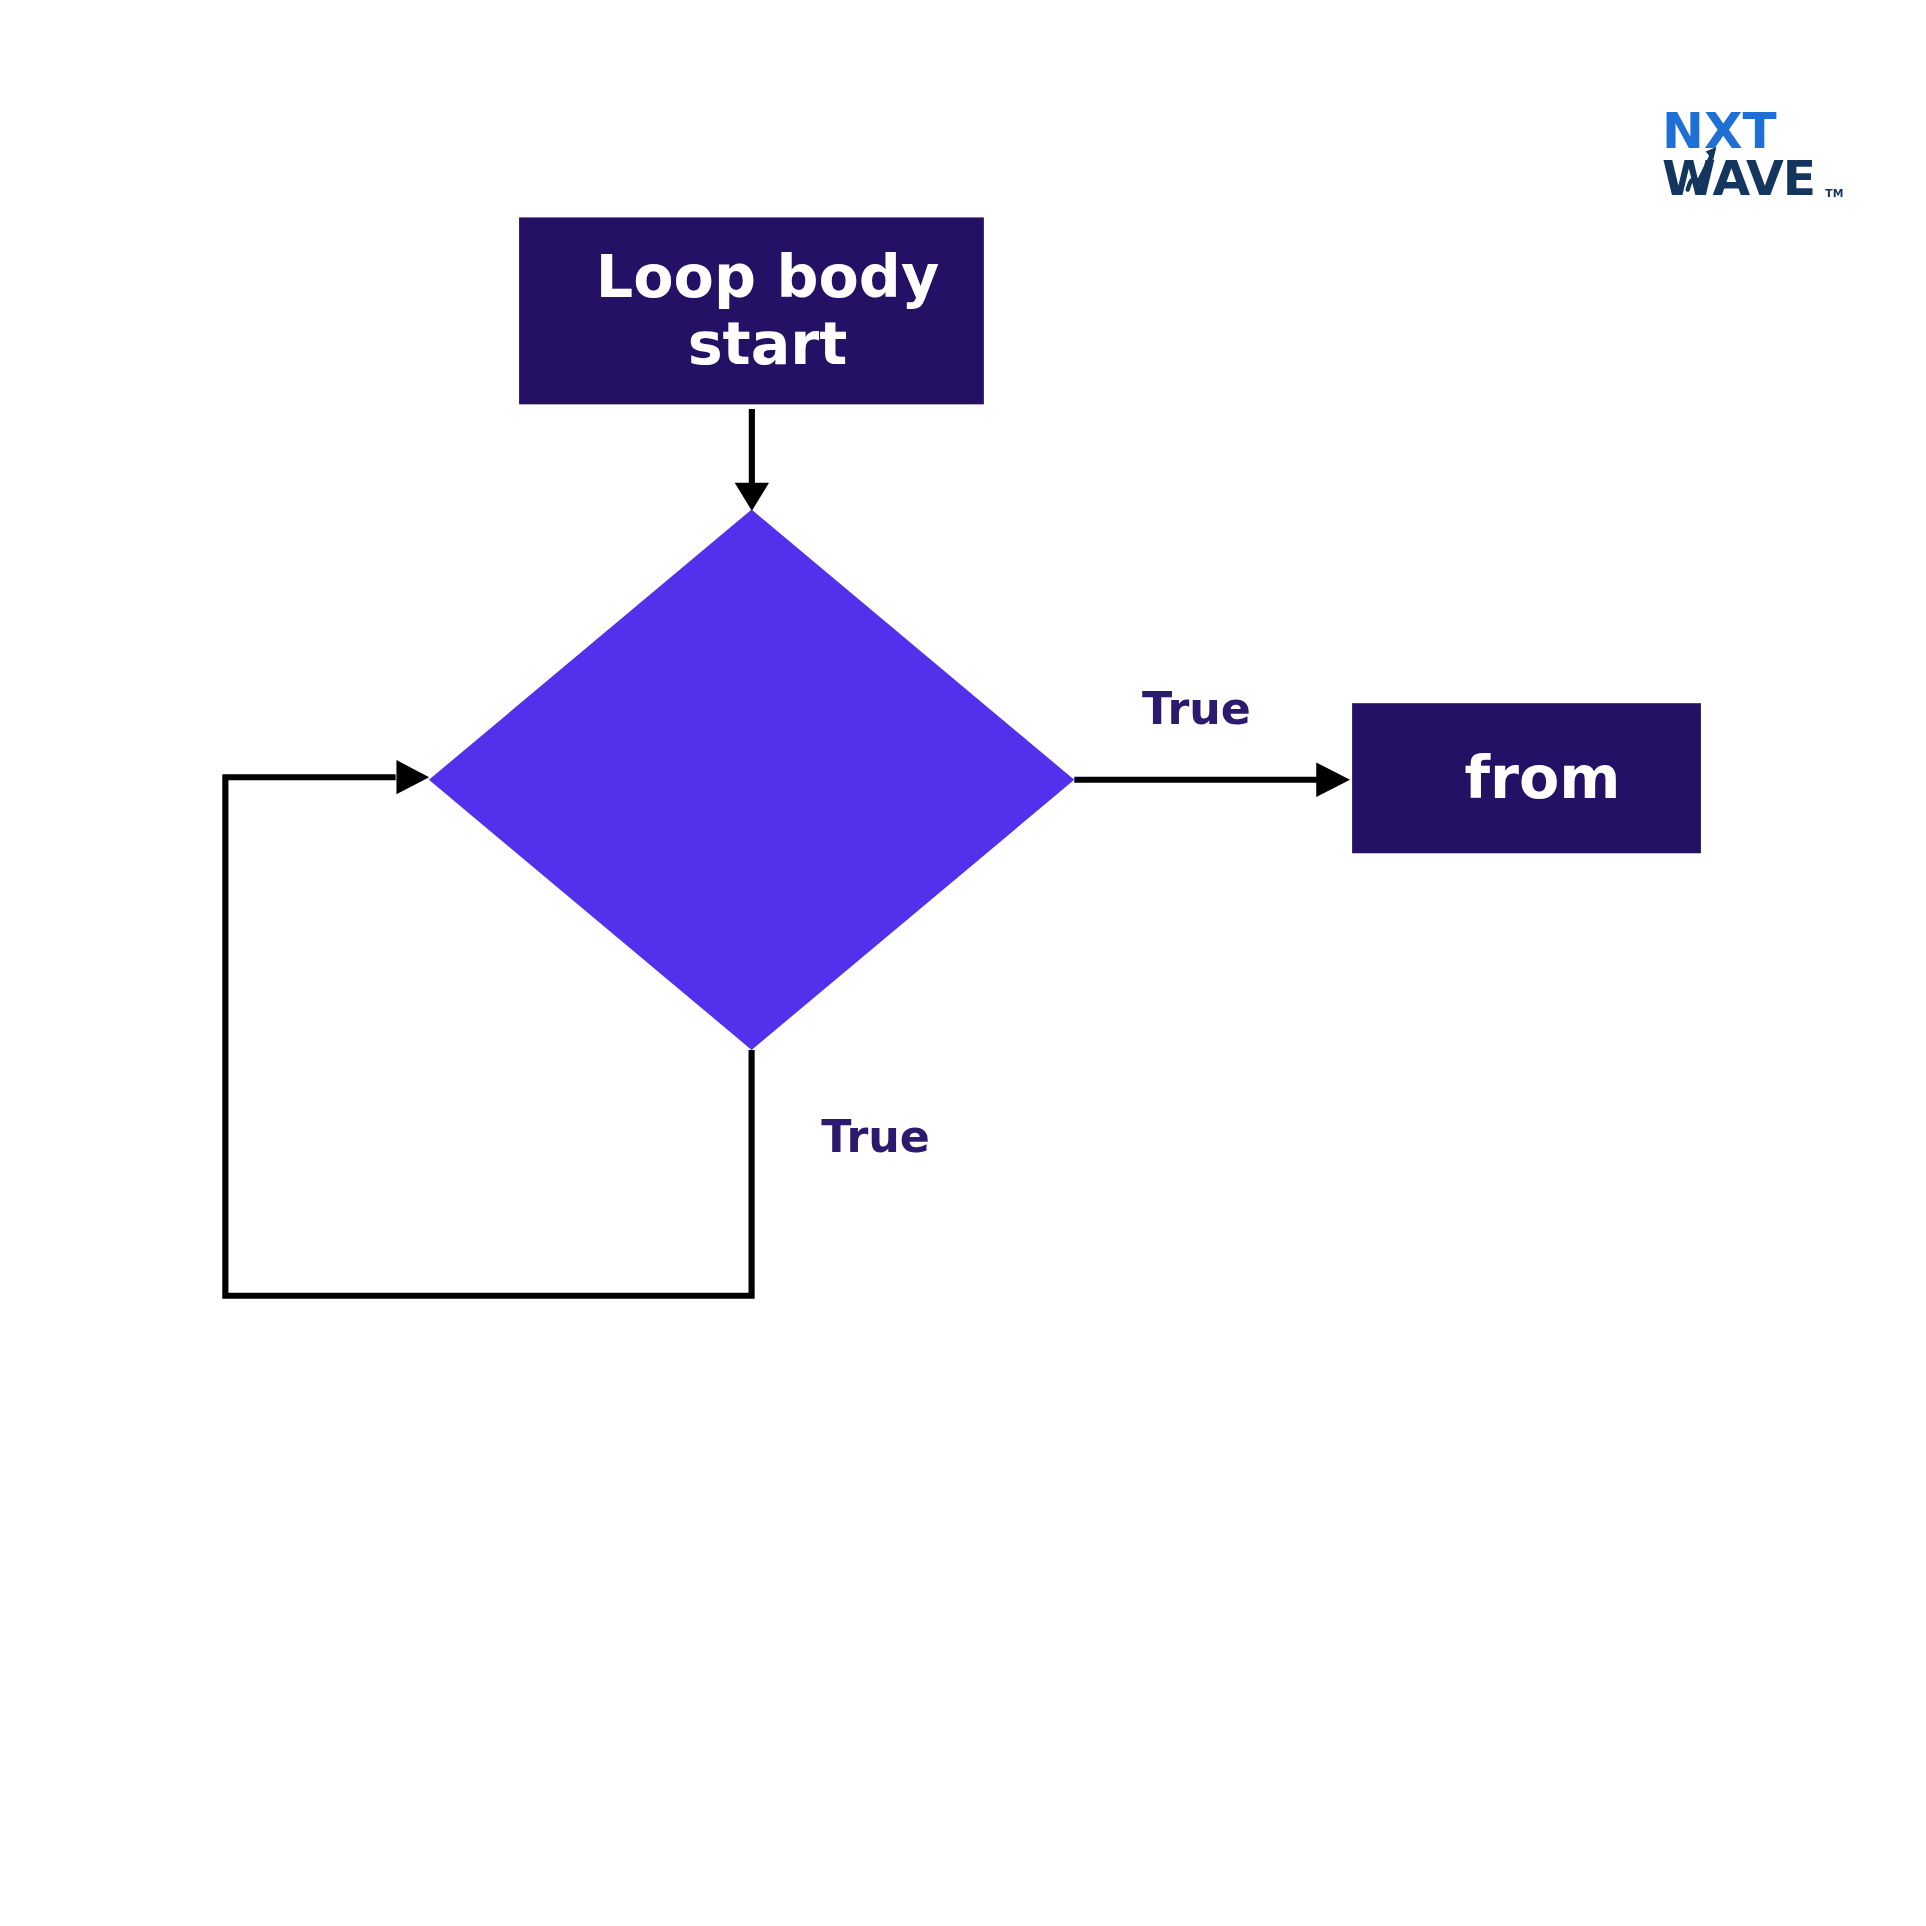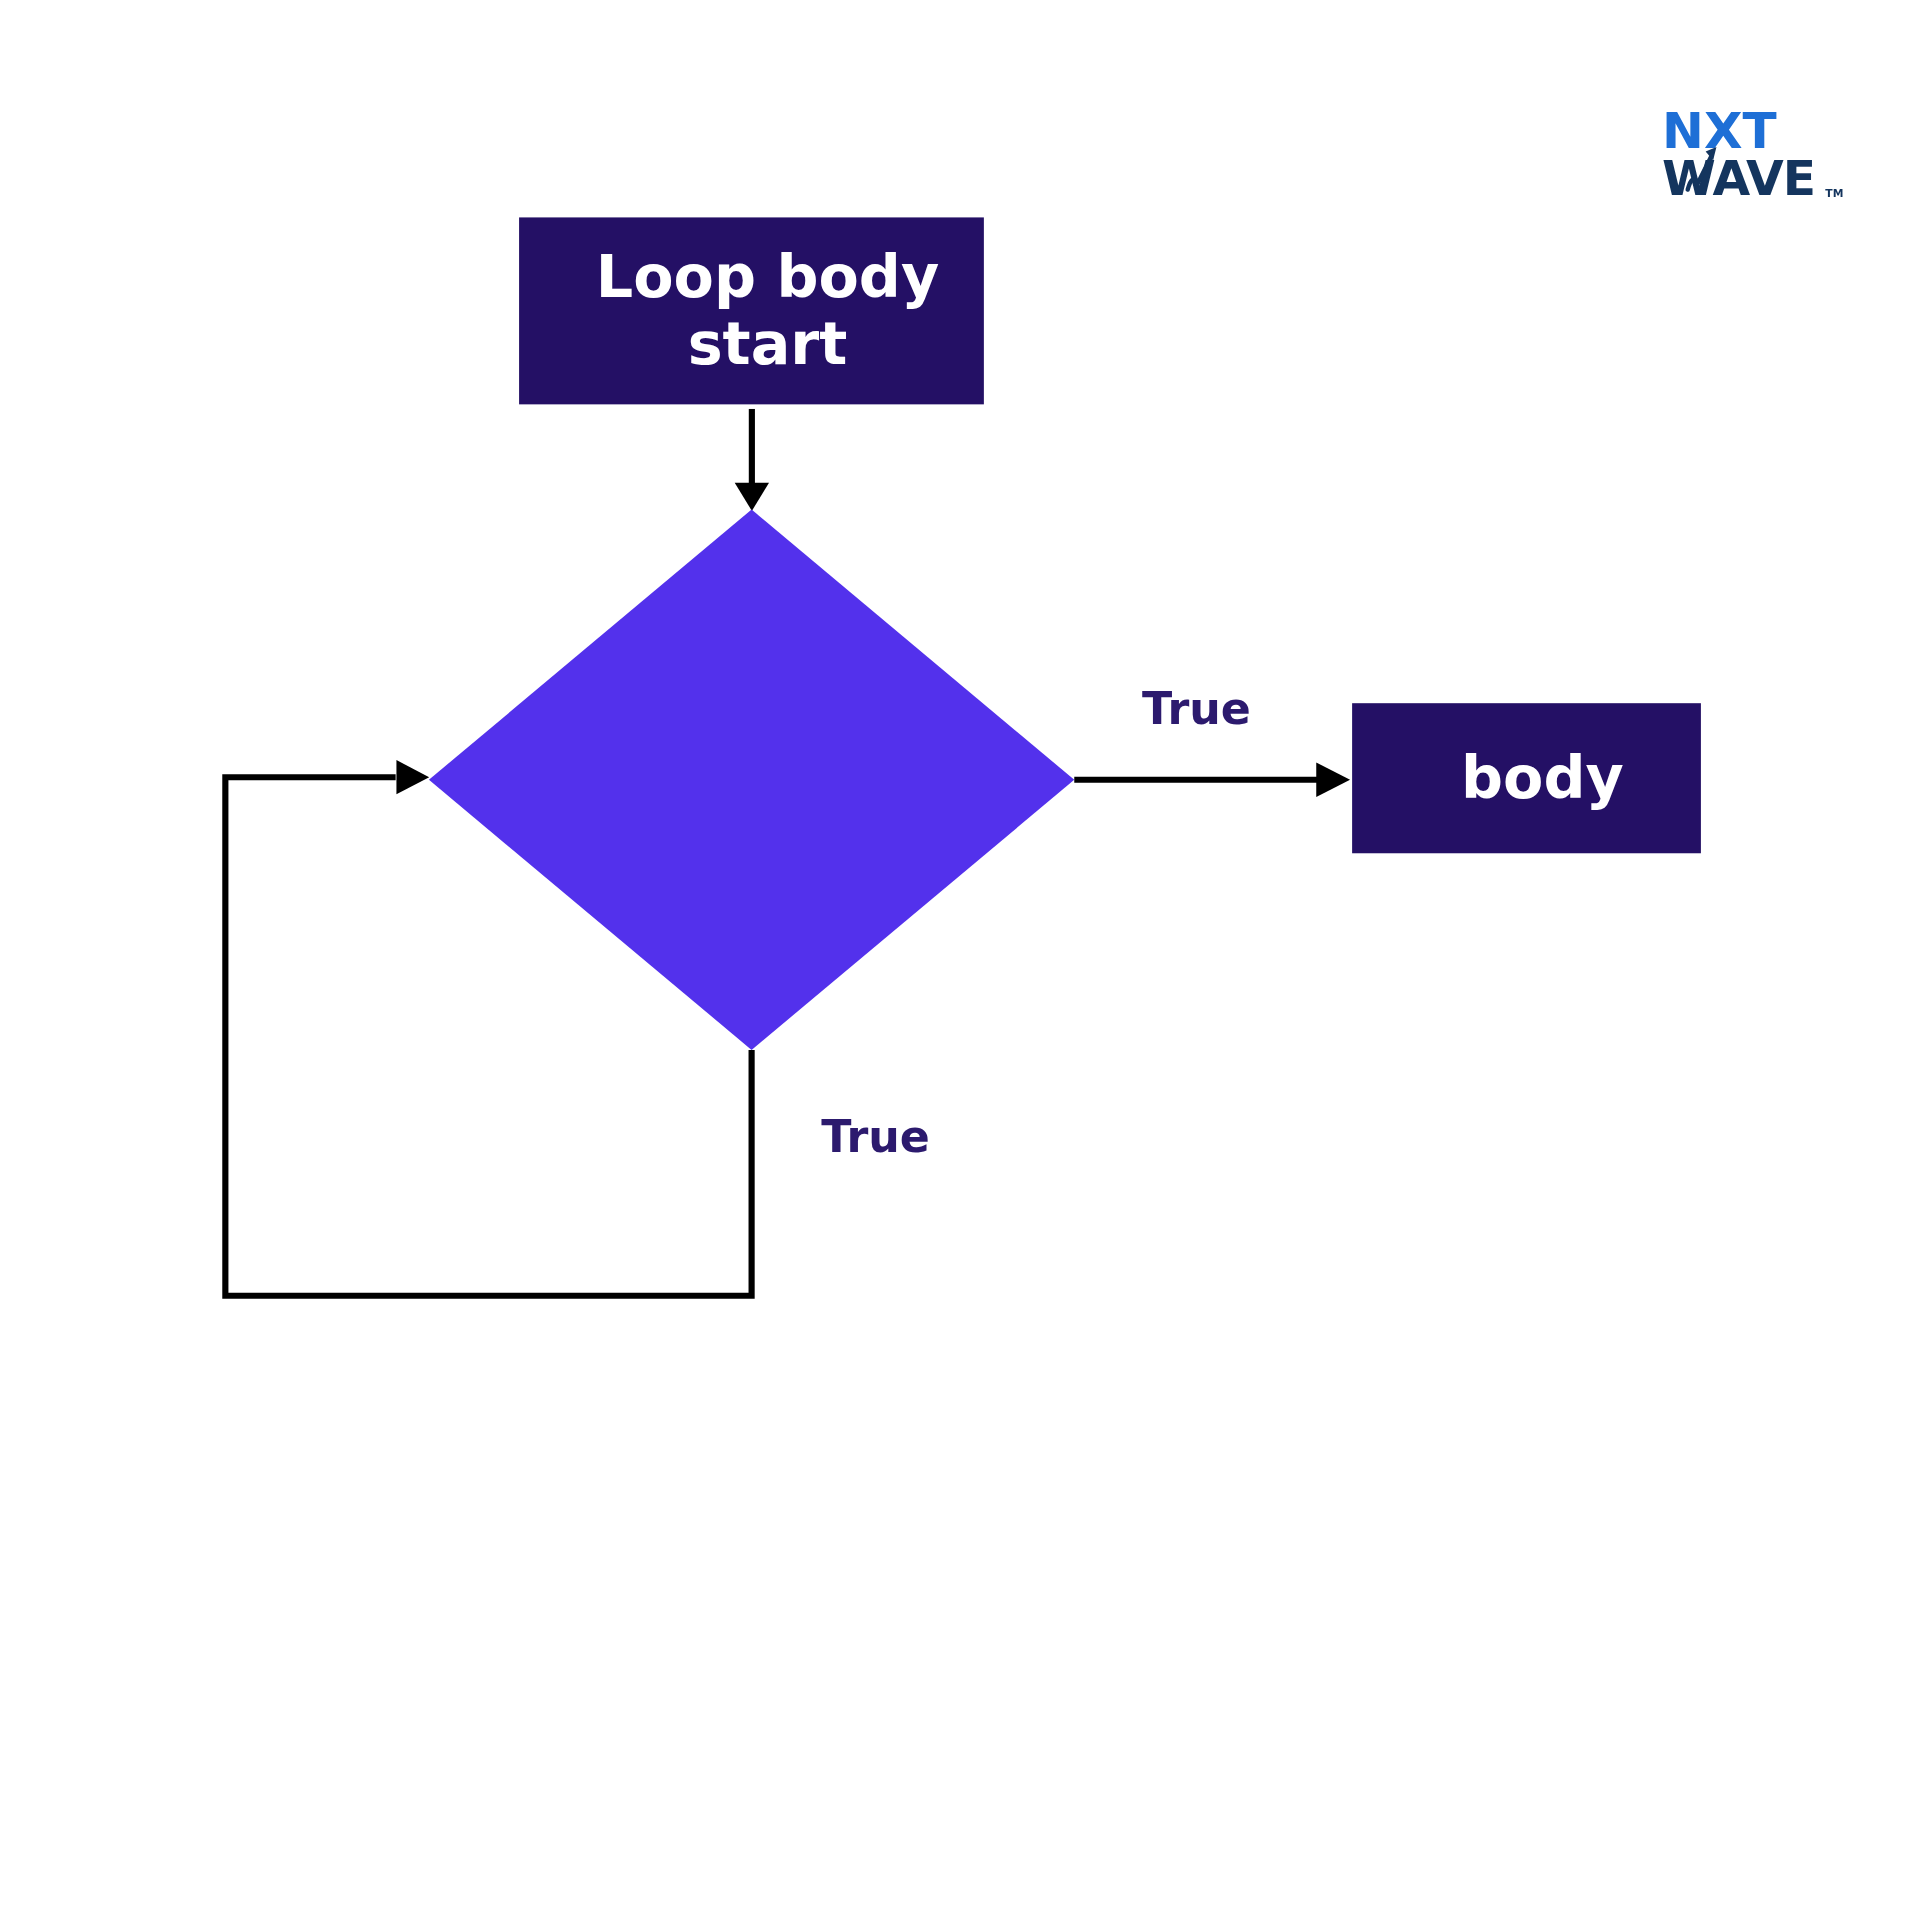--- a/index.html
+++ b/index.html
@@ -74,21 +74,21 @@
     <rect x="5280" y="2746" width="1362" height="586" fill="#241065"></rect>
 
     <polyline points="2935,4100 2935,5060 880,5060 880,3035 1545,3035" fill="none" stroke="#000000" stroke-width="24"></polyline>
     <polygon points="1548,2968 1548,3102 1676,3035" fill="#000000"></polygon>
   </svg>
 
   <div class="node-label label-loop-body">Loop body
 start</div>
 
 
-  <div class="node-label label-break">body</div>
+  <div class="node-label label-break">from</div>
 
   <div class="edge-label label-true">True</div>
 
   <div class="edge-label label-false">True</div>
 
   <div class="logo">
     <svg viewBox="0 0 720 360">
       <text x="0" y="146" font-size="195" font-weight="bold" font-family="DejaVu Sans, Liberation Sans, sans-serif" fill="#1E6FD6">NXT</text>
       <text x="0" y="331" font-size="190" font-weight="bold" letter-spacing="-4" font-family="DejaVu Sans, Liberation Sans, sans-serif" fill="#14355E">WAVE</text>
       <path d="M 100 310 Q 118 245 140 284 L 194 176" fill="none" stroke="#14355E" stroke-width="17" stroke-linecap="round"></path>

